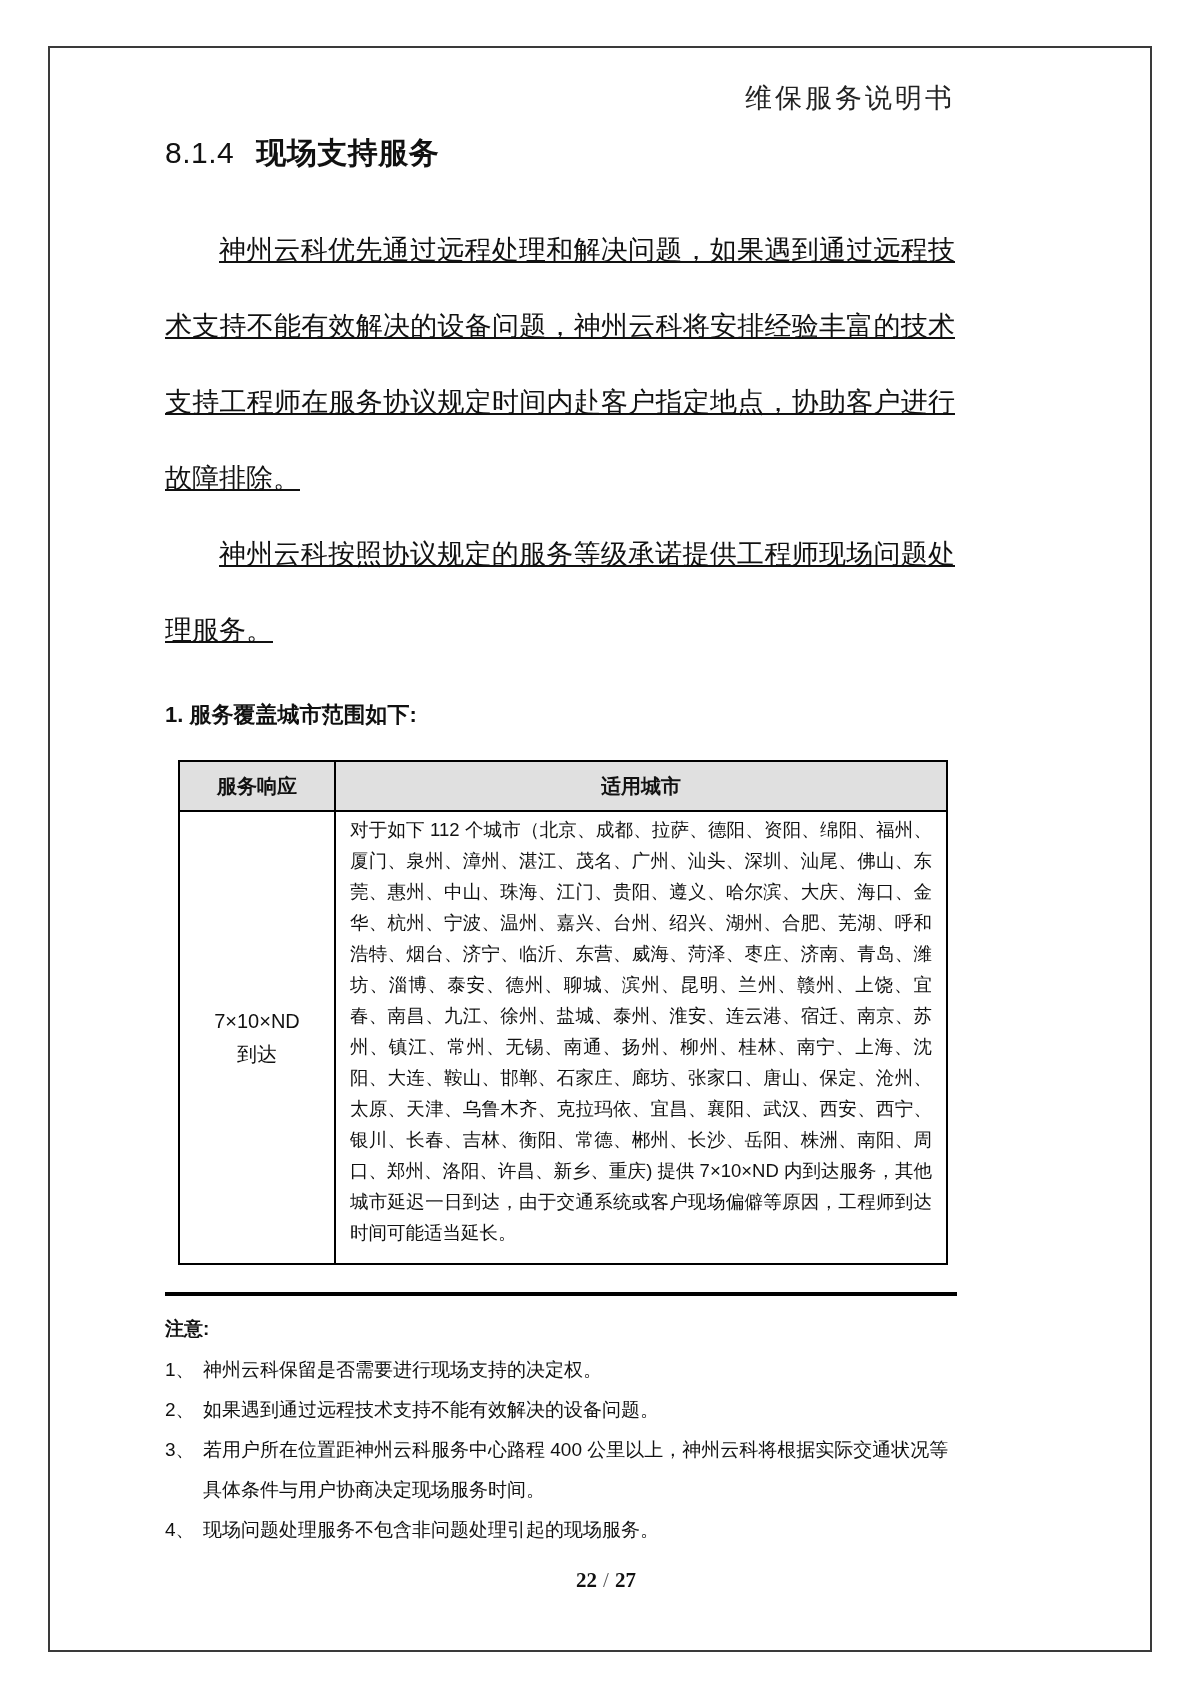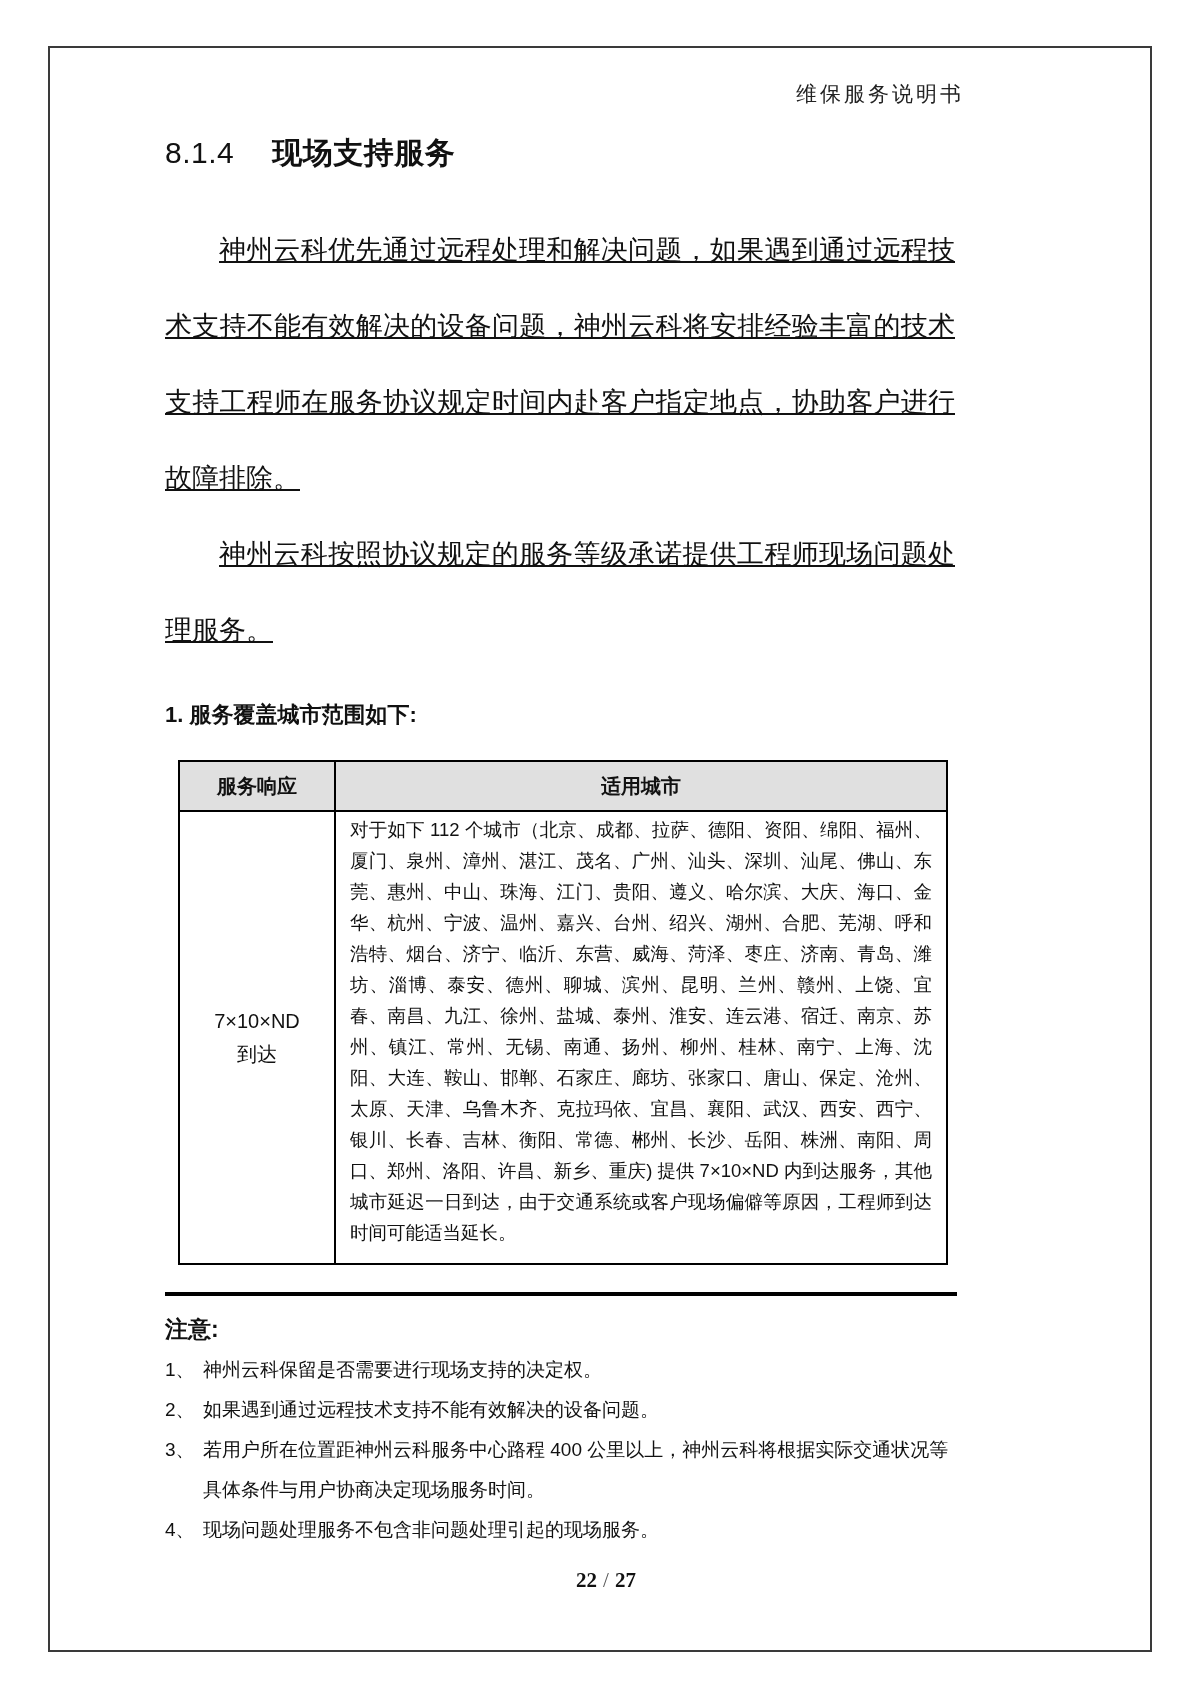--- a/index.html
+++ b/index.html
@@ -21,44 +21,44 @@
     left: 48px;
     top: 46px;
     width: 1104px;
     height: 1606px;
     border: 2px solid #3a3a3a;
     box-sizing: border-box;
     pointer-events: none;
   }
   .doc-header {
     position: absolute;
-    left: 174px;
+    left: 165px;
     top: 80px;
     width: 790px;
     text-align: right;
     font-family: "Liberation Serif", "DejaVu Serif", serif;
-    font-size: 21px;
+    font-size: 27px;
     letter-spacing: 3px;
     color: #222222;
   }
   .content {
     position: absolute;
     left: 165px;
     top: 133px;
     width: 790px;
   }
   .section-heading {
     font-size: 30px;
     margin: 0 0 38px 0;
     font-weight: normal;
     letter-spacing: 0.5px;
   }
   .section-heading .sec-num {
     font-weight: 500;
-    margin-right: 38px;
+    margin-right: 22px;
   }
   .section-heading .sec-title {
     font-weight: bold;
   }
   .body-para {
     font-size: 27px;
     line-height: 76px;
     margin: 0;
     text-align: justify;
     text-indent: 2em;
@@ -101,21 +101,21 @@
     text-align: justify;
     padding: 2px 14px 15px 14px;
   }
   .divider {
     border: none;
     border-top: 4px solid #000000;
     width: 792px;
     margin: 27px 0 16px 0;
   }
   .notes-label {
-    font-size: 23px;
+    font-size: 19px;
     font-weight: bold;
     line-height: 34px;
     margin-bottom: 4px;
   }
   .note-item {
     display: flex;
     font-size: 19px;
     line-height: 40px;
   }
   .note-num {

